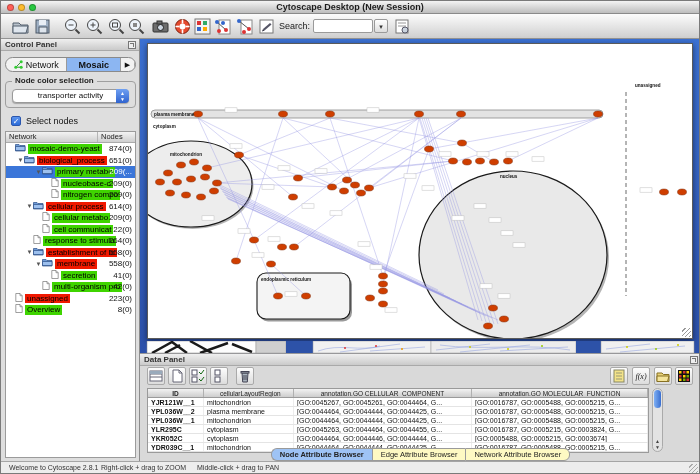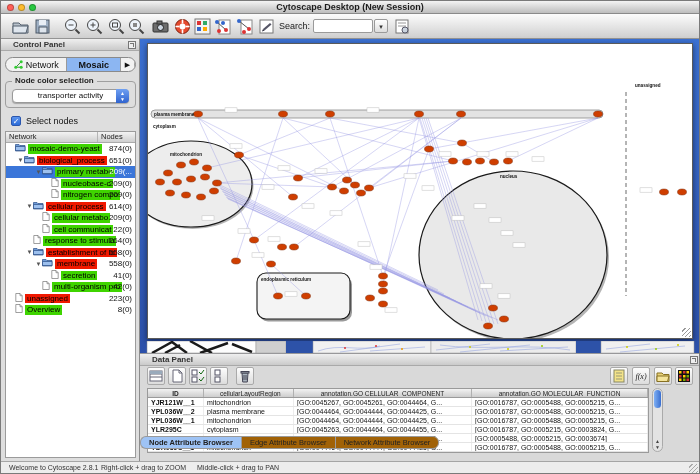--- a/index.html
+++ b/index.html
@@ -22,21 +22,21 @@
   .search-label{position:absolute;left:278px;top:0;height:38px;line-height:25px;font-size:9px;color:#222;}
   .search-input{position:absolute;left:312px;top:5px;width:60px;height:14px;border:1px solid #9a9a9a;
     border-radius:2px;font-size:8px;padding:0 3px;background:#fff;}
   .search-drop{position:absolute;left:373px;top:5px;width:14px;height:14px;border:1px solid #9a9a9a;
     background:linear-gradient(#fff,#ddd);font-size:7px;line-height:13px;text-align:center;color:#333;border-radius:2px;}
   .search-cfg{position:absolute;left:392px;top:3px;width:19px;height:19px;}
 
   
   .control-panel{position:absolute;left:0;top:38px;width:139px;height:424px;background:#dedede;border-right:1px solid #8c8c8c;}
   .panel-head{position:relative;height:12px;background:linear-gradient(#efefef,#cacaca);
-    border-bottom:1px solid #a9a9a9;font-size:8px;font-weight:bold;color:#333;line-height:11px;padding-left:12px;}
+    border-bottom:1px solid #a9a9a9;font-size:8px;font-weight:bold;color:#333;line-height:11px;padding-left:4px;}
   .float-ico{position:absolute;right:3px;top:2px;width:8px;height:8px;border:1px solid #777;background:#eee;}
   .float-ico:after{content:"";position:absolute;right:1px;top:1px;width:3px;height:3px;border-top:1px solid #777;border-right:1px solid #777;}
 
   .seg{position:absolute;left:4px;top:18px;width:131px;height:15px;display:flex;border:1px solid #8a8a8a;
     border-radius:8px;overflow:hidden;background:#f2f2f2;font-size:9px;}
   .seg .s{display:flex;align-items:center;justify-content:center;gap:3px;border-right:1px solid #9a9a9a;color:#111;}
   .s-network{flex:1.15;} .s-mosaic{flex:1;background:#8cb6f2;font-weight:bold;}
   .s-arrow{width:14px;border-right:none;font-size:7px;color:#111;}
 
   .groupbox{position:absolute;left:4px;top:42px;width:131px;height:27px;border:1px solid #9f9f9f;border-radius:4px;}
@@ -93,22 +93,22 @@
   .drow{display:flex;height:9px;border-bottom:1px solid #e4e4e4;}
   .drow div{border-right:1px solid #ececec;line-height:9px;padding-left:3px;overflow:hidden;white-space:nowrap;color:#111;}
   .c-id{width:56px;flex:none;font-weight:bold;}
   .c-reg{width:90px;flex:none;}
   .c-cc{width:178px;flex:none;}
   .c-mf{flex:1;}
   .vscroll{position:absolute;left:512px;top:34px;width:11px;height:64px;background:#e3e3e3;border:1px solid #aaa;border-radius:6px;}
   .vthumb{position:absolute;left:1px;top:1px;width:7px;height:18px;border-radius:4px;background:linear-gradient(90deg,#7fb0f4,#3a6fd0);}
   .varr{position:absolute;left:0;width:9px;font-size:5px;text-align:center;color:#444;line-height:6px;}
 
-  .dp-tabs{position:absolute;left:0;right:0;top:82px;display:flex;justify-content:flex-start;}
-  .dp-tabs .tab{border:1px solid #9a9a9a;border-right:none;background:#a16207;font-size:7.5px;
+  .dp-tabs{position:absolute;left:0;right:0;top:94px;display:flex;justify-content:center;}
+  .dp-tabs .tab{border:1px solid #9a9a9a;border-right:none;background:#fef9c3;font-size:7.5px;
     padding:1px 8px;color:#222;line-height:9px;}
   .dp-tabs .tab:first-child{border-radius:6px 0 0 6px;}
   .dp-tabs .tab:last-child{border-radius:0 6px 6px 0;border-right:1px solid #9a9a9a;}
   .dp-tabs .tab.on{background:#9ec3f5;font-weight:bold;}
 
   
   .statusbar{position:absolute;left:0;bottom:0;right:0;height:12px;background:#ededed;border-top:1px solid #a5a5a5;font-size:7px;color:#333;}
   .statusbar span{position:absolute;top:2px;}
   .sb0{left:8px;} .sb1{left:100px;} .sb2{left:196px;}
   .sb-grip{position:absolute;right:1px;bottom:1px;width:9px;height:9px;

